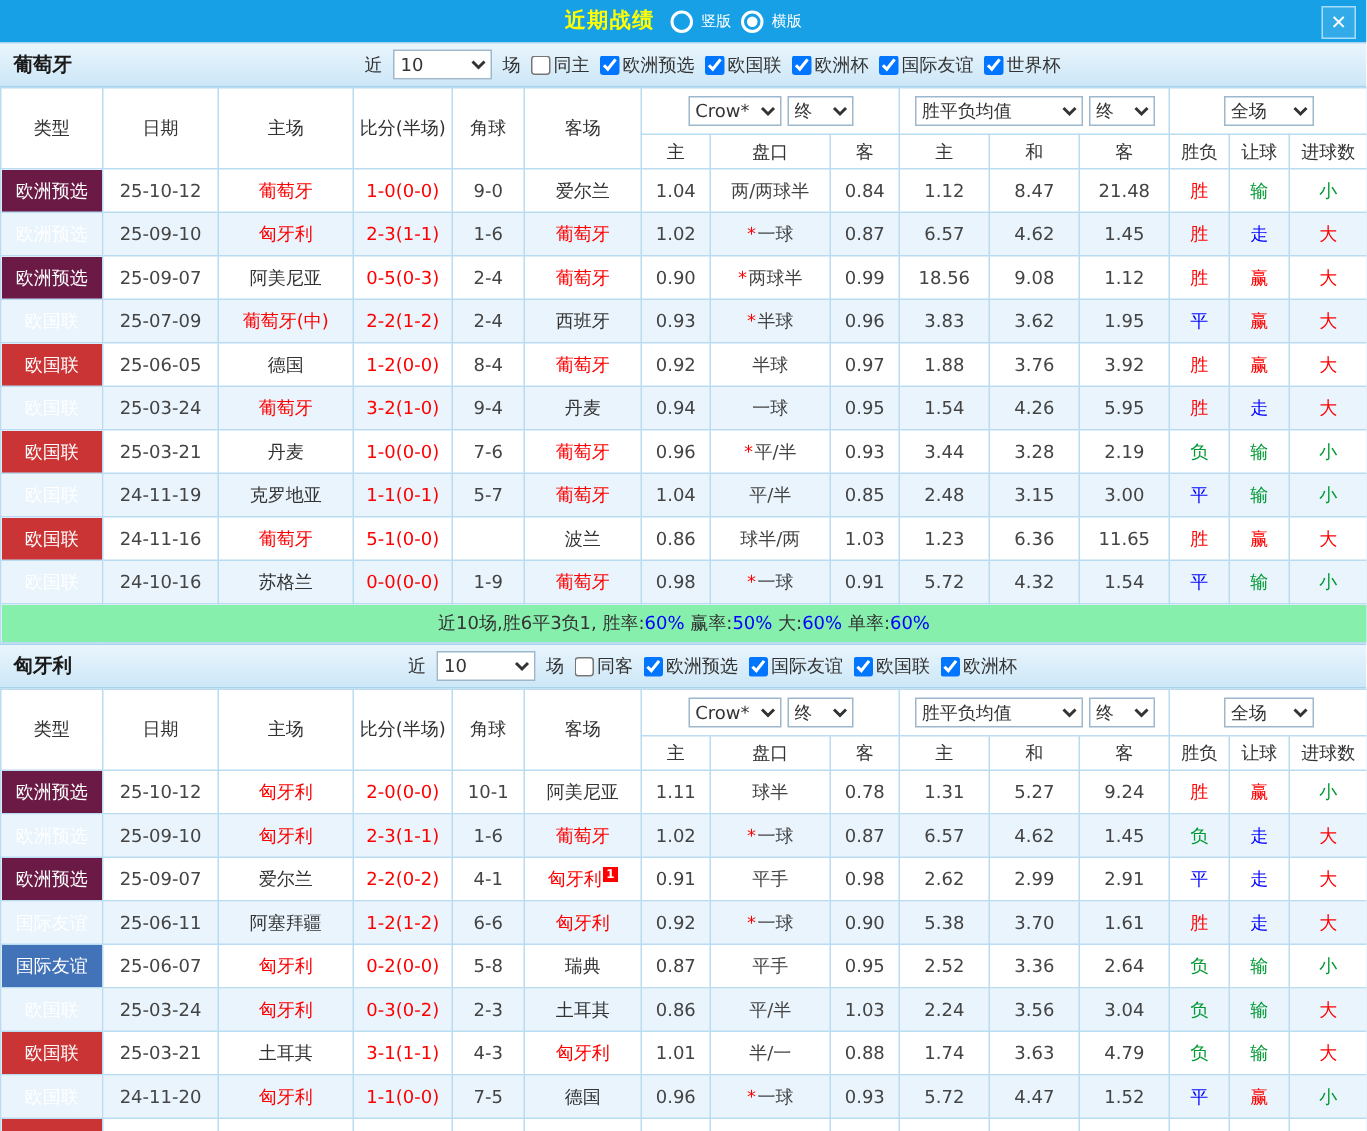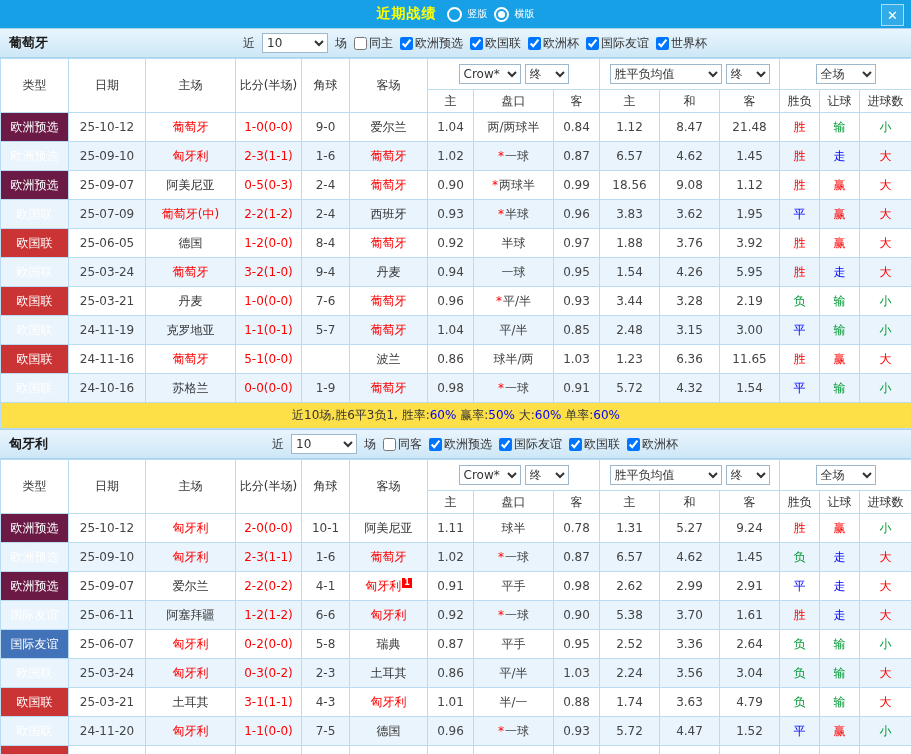--- a/index.html
+++ b/index.html
@@ -54,21 +54,21 @@
   .type-preselect{background:var(--type-preselect,#6b1a45)}
   .type-nations{background:var(--type-nations,#cb3434)}
   .type-friendly{background:var(--type-friendly,#4272b8)}
   .team{color:#333}
   .team.hot{color:#f00}
   .score{color:#f00}
   .star{color:#f00;margin-right:1px}
   .c-red{color:var(--c-red,#ff0000)}
   .c-blue{color:var(--c-blue,#0000ff)}
   .c-green{color:var(--c-green,#009933)}
-  .summary-row td{background:#fde047;height:25px;color:#333}
+  .summary-row td{background:#86efac;height:25px;color:#333}
   .pct{color:var(--c-blue,#0000ff)}
   .badge{
     display:inline-block;background:#f00;color:#fff;font-size:8px;line-height:10px;
     padding:0 2px;margin-left:1px;vertical-align:super;font-weight:bold;
   }
 </style>
 </head>
 <body>
 
 <div class="app">

